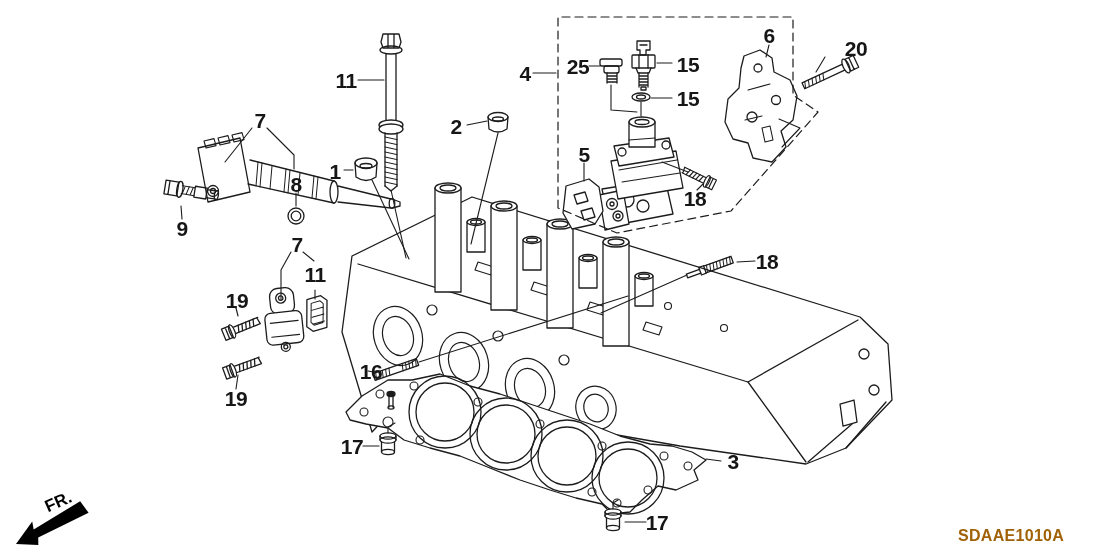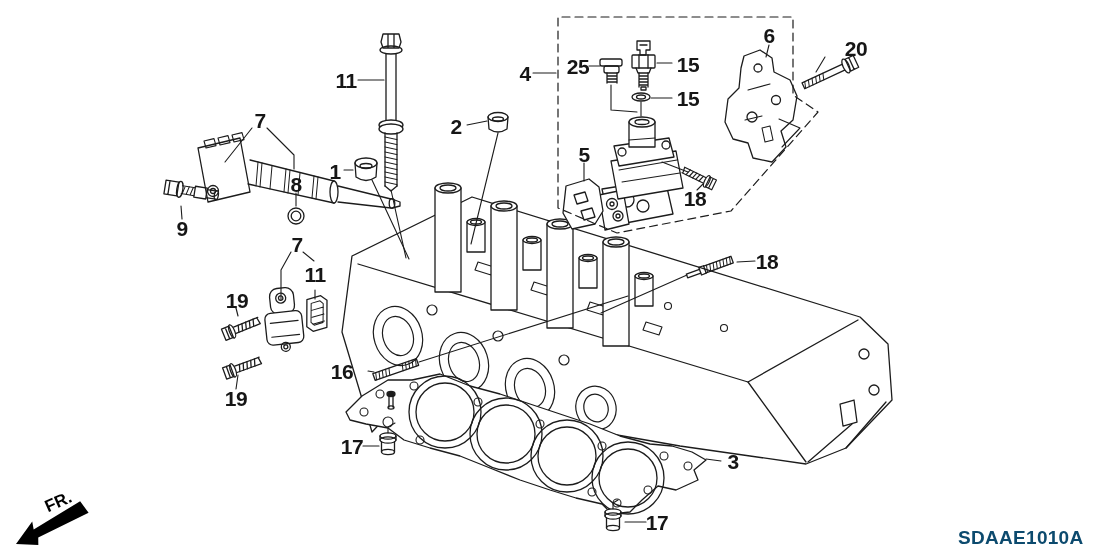--- a/index.html
+++ b/index.html
@@ -1,22 +1,22 @@
 <!DOCTYPE html>
 <html><head>
 <meta charset="utf-8">
 <style>
   html,body{margin:0;padding:0;background:#fff;}
   .stage{position:relative;width:1108px;height:553px;background:#fff;overflow:hidden;
          font-family:"Liberation Sans",sans-serif;}
   .stage svg{position:absolute;left:0;top:0;}
   .callout{position:absolute;transform:translate(-50%,-50%);font-weight:700;font-size:21px;
            color:#161616;letter-spacing:-0.5px;white-space:nowrap;line-height:1;}
-  .diagram-code{position:absolute;left:958px;top:527px;font-weight:700;font-size:19px;
-           color:#0c4a6e;letter-spacing:0.3px;}
+  .diagram-code{position:absolute;left:958px;top:527px;font-weight:700;font-size:16px;
+           color:#a16207;letter-spacing:0.3px;}
   .fr-label{position:absolute;left:46px;top:498px;font-weight:700;font-size:17px;color:#000;
            transform:rotate(-24deg);transform-origin:left center;}
 </style>
 </head>
 <body>
 
 <div class="stage">
 
 <svg width="1108" height="553" viewBox="0 0 1108 553" stroke="#1c1c1c" fill="none" stroke-width="1.3" stroke-linecap="round" stroke-linejoin="round">
 
@@ -325,21 +325,21 @@
   <div class="callout" style="left:584px;top:154px">5</div>
   <div class="callout" style="left:695px;top:198px">18</div>
   <div class="callout" style="left:335px;top:171px">1</div>
   <div class="callout" style="left:260px;top:120px">7</div>
   <div class="callout" style="left:296px;top:184px">8</div>
   <div class="callout" style="left:182px;top:228px">9</div>
   <div class="callout" style="left:297px;top:244px">7</div>
   <div class="callout" style="left:315px;top:274px">11</div>
   <div class="callout" style="left:237px;top:300px">19</div>
   <div class="callout" style="left:236px;top:398px">19</div>
-  <div class="callout" style="left:342px;top:371px">16</div>
+  <div class="callout" style="left:371px;top:371px">16</div>
   <div class="callout" style="left:767px;top:261px">18</div>
   <div class="callout" style="left:733px;top:461px">3</div>
   <div class="callout" style="left:352px;top:446px">17</div>
   <div class="callout" style="left:657px;top:522px">17</div>
 
   <div class="fr-label">FR.</div>
   <div class="diagram-code">SDAAE1010A</div>
 </div>
 
 </body></html>

